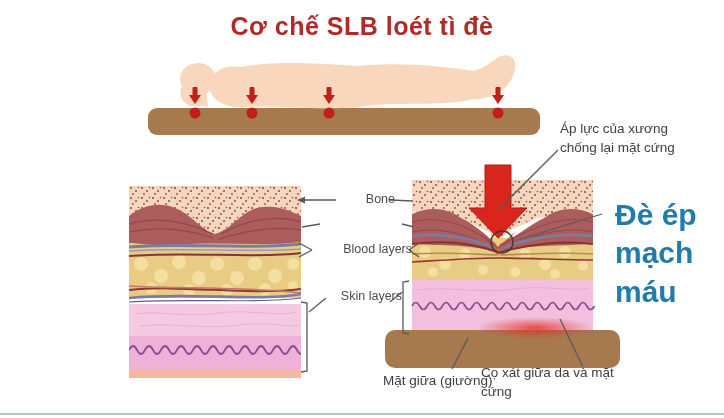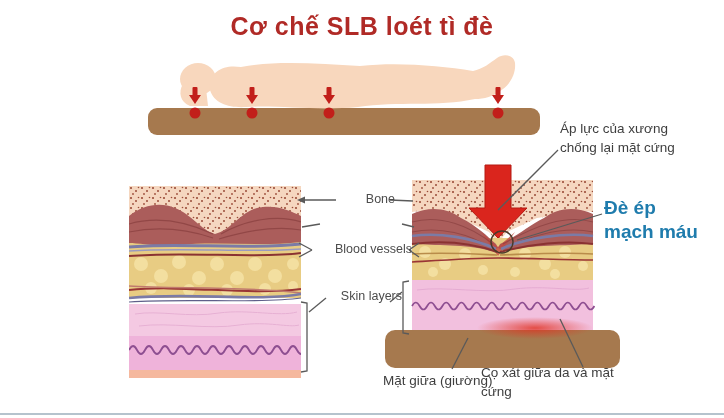--- a/index.html
+++ b/index.html
@@ -14,22 +14,22 @@
     font-size:25px;font-weight:bold;color:var(--title_red,#b02a26);
     letter-spacing:.5px;z-index:3;
   }
   .layer-label{
     color:var(--label_gray,#4c4c4c);font-size:12.5px;text-align:right;z-index:3;
   }
   .vn-note{
     color:#3e3e3e;font-size:13.5px;line-height:1.4;z-index:3;
   }
   .compression{
-    color:var(--accent_blue,#1f7cad);font-size:19px;font-weight:bold;
-    line-height:1.28;z-index:3;
+    color:var(--accent_blue,#1f7cad);font-size:30px;font-weight:bold;
+    line-height:1.28;z-index:3;margin-left:11px;
   }
   .normal-caption{
     font-size:14.5px;font-weight:bold;font-style:italic;color:#2d2d2d;
     text-align:center;z-index:3;
   }
   .watermark{
     color:var(--watermark_gray,#c2bebe);font-size:12px;z-index:3;
     text-align:center;
   }
   .bottom-rule{
@@ -255,21 +255,21 @@
       <path d="M409,281 L403,282 L403,333 L409,334"></path>
       <path d="M558,150 L498,210"></path>
       <path d="M602,214 L517,240"></path>
       <path d="M452,369 L468,338"></path>
       <path d="M583,367 L560,319"></path>
     </g>
     <polygon points="297,200 305,196.5 305,203.5" fill="#5a5a5a"></polygon>
   </svg>
 
   <div class="abs layer-label" style="left:330px;top:192px;width:65px;">Bone</div>
-  <div class="abs layer-label" style="left:308px;top:242px;width:104px;">Blood vessels</div>
+  <div class="abs layer-label" style="left:308px;top:242px;width:104px;">Blood layers</div>
   <div class="abs layer-label" style="left:322px;top:289px;width:80px;">Skin layers</div>
 
   <div class="abs vn-note" style="left:560px;top:120px;width:145px;">Áp lực của xương chống lại mặt cứng</div>
   <div class="abs compression" style="left:604px;top:196px;width:96px;">Đè ép mạch máu</div>
   <div class="abs vn-note" style="left:383px;top:372px;width:145px;">Mặt giữa (giường)</div>
   <div class="abs vn-note" style="left:481px;top:364px;width:150px;">Cọ xát giữa da và mặt cứng</div>
 
 
 
   <div class="abs bottom-rule"></div>

